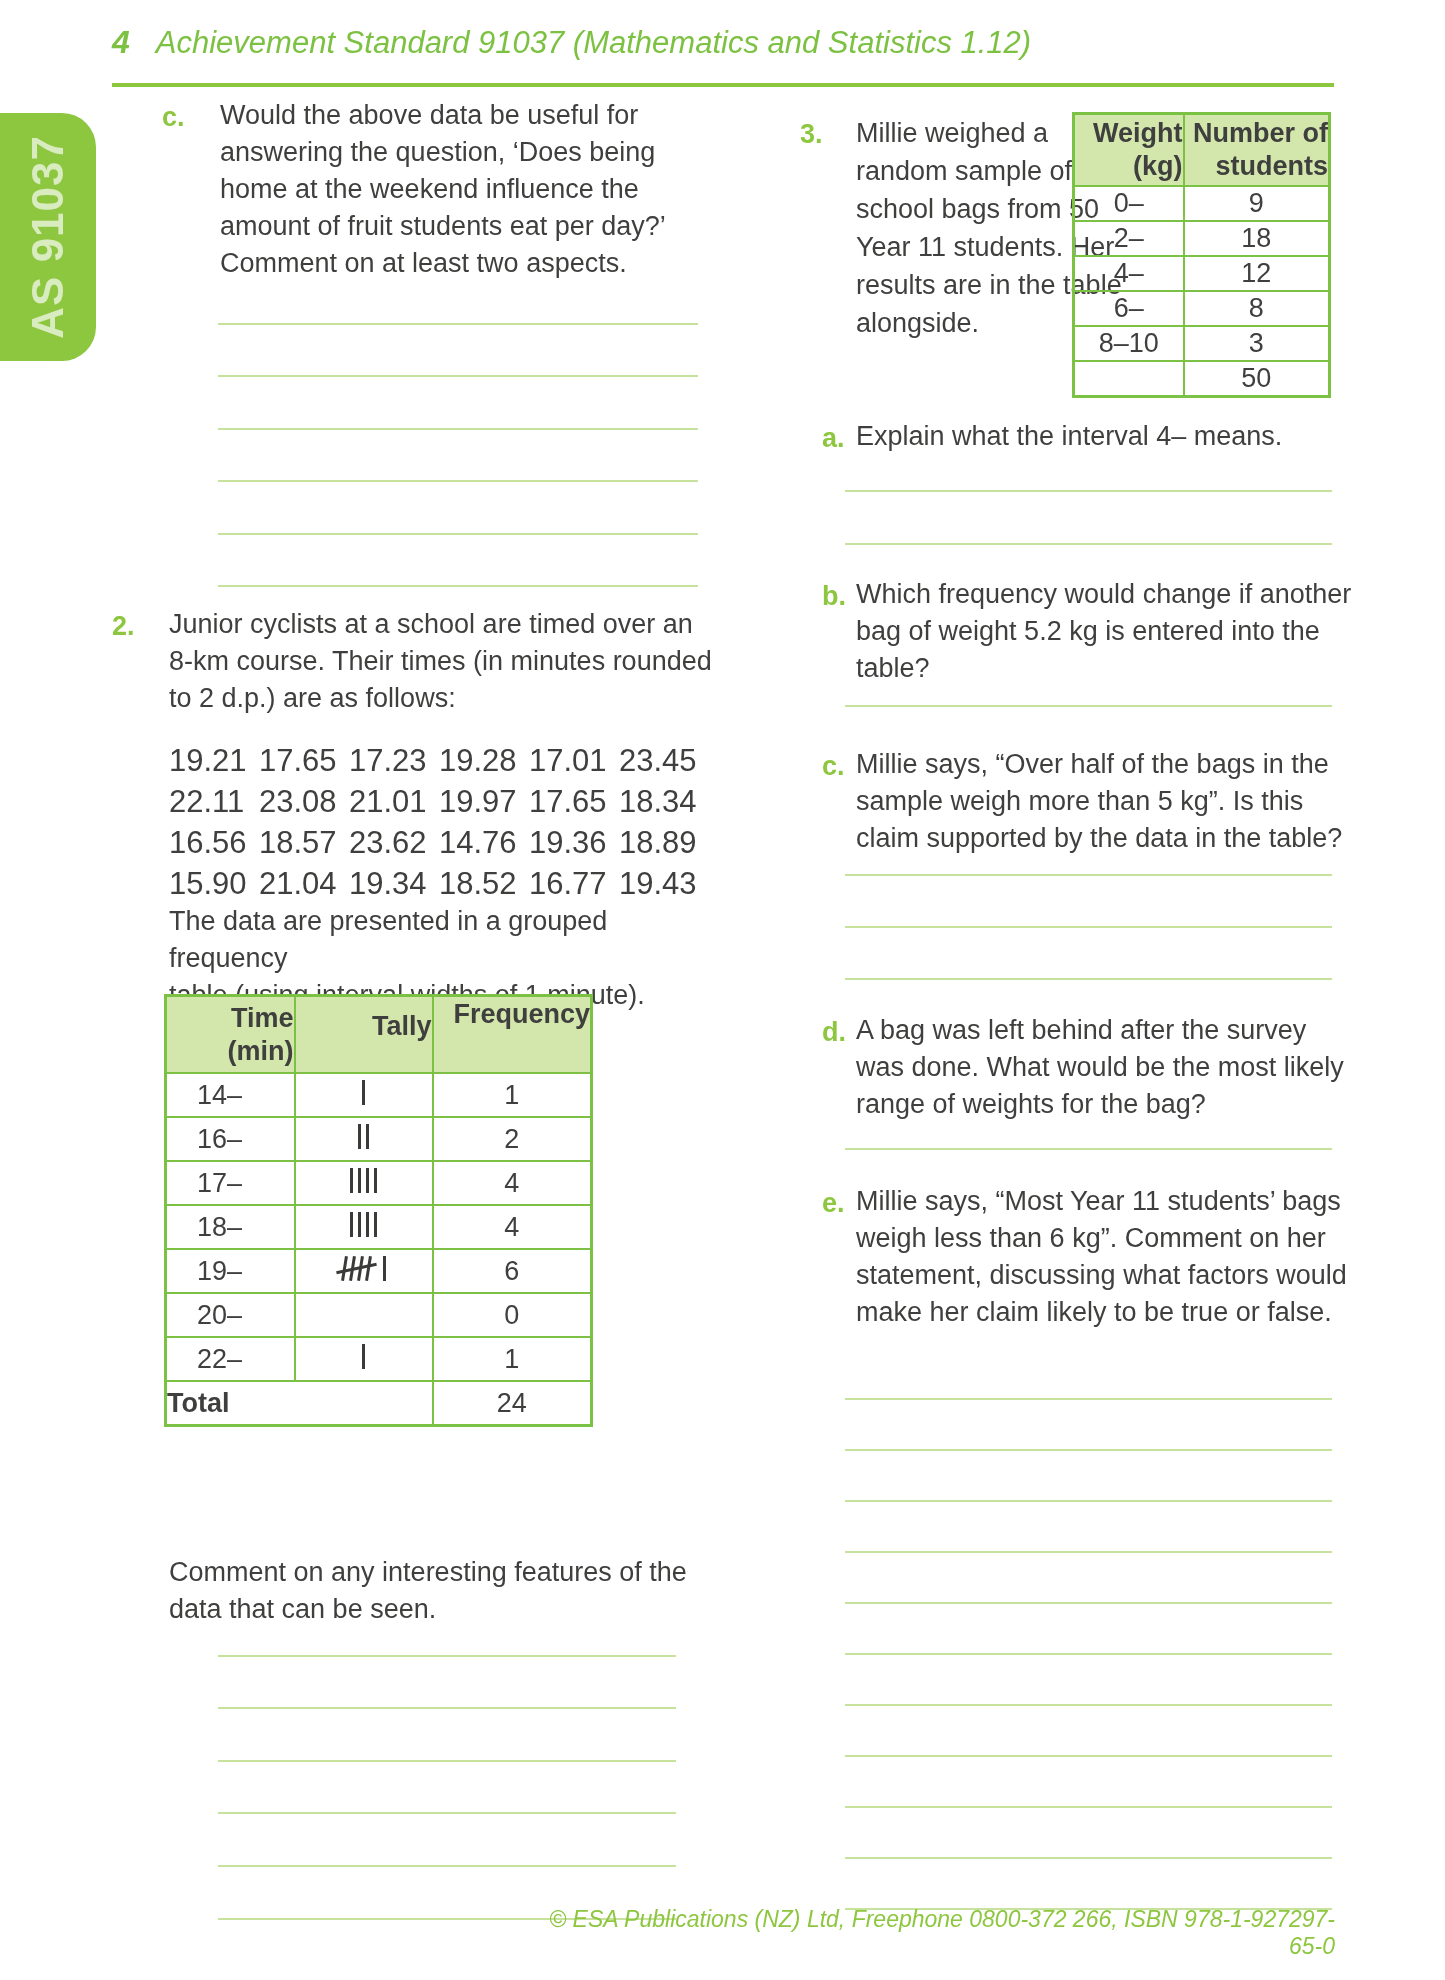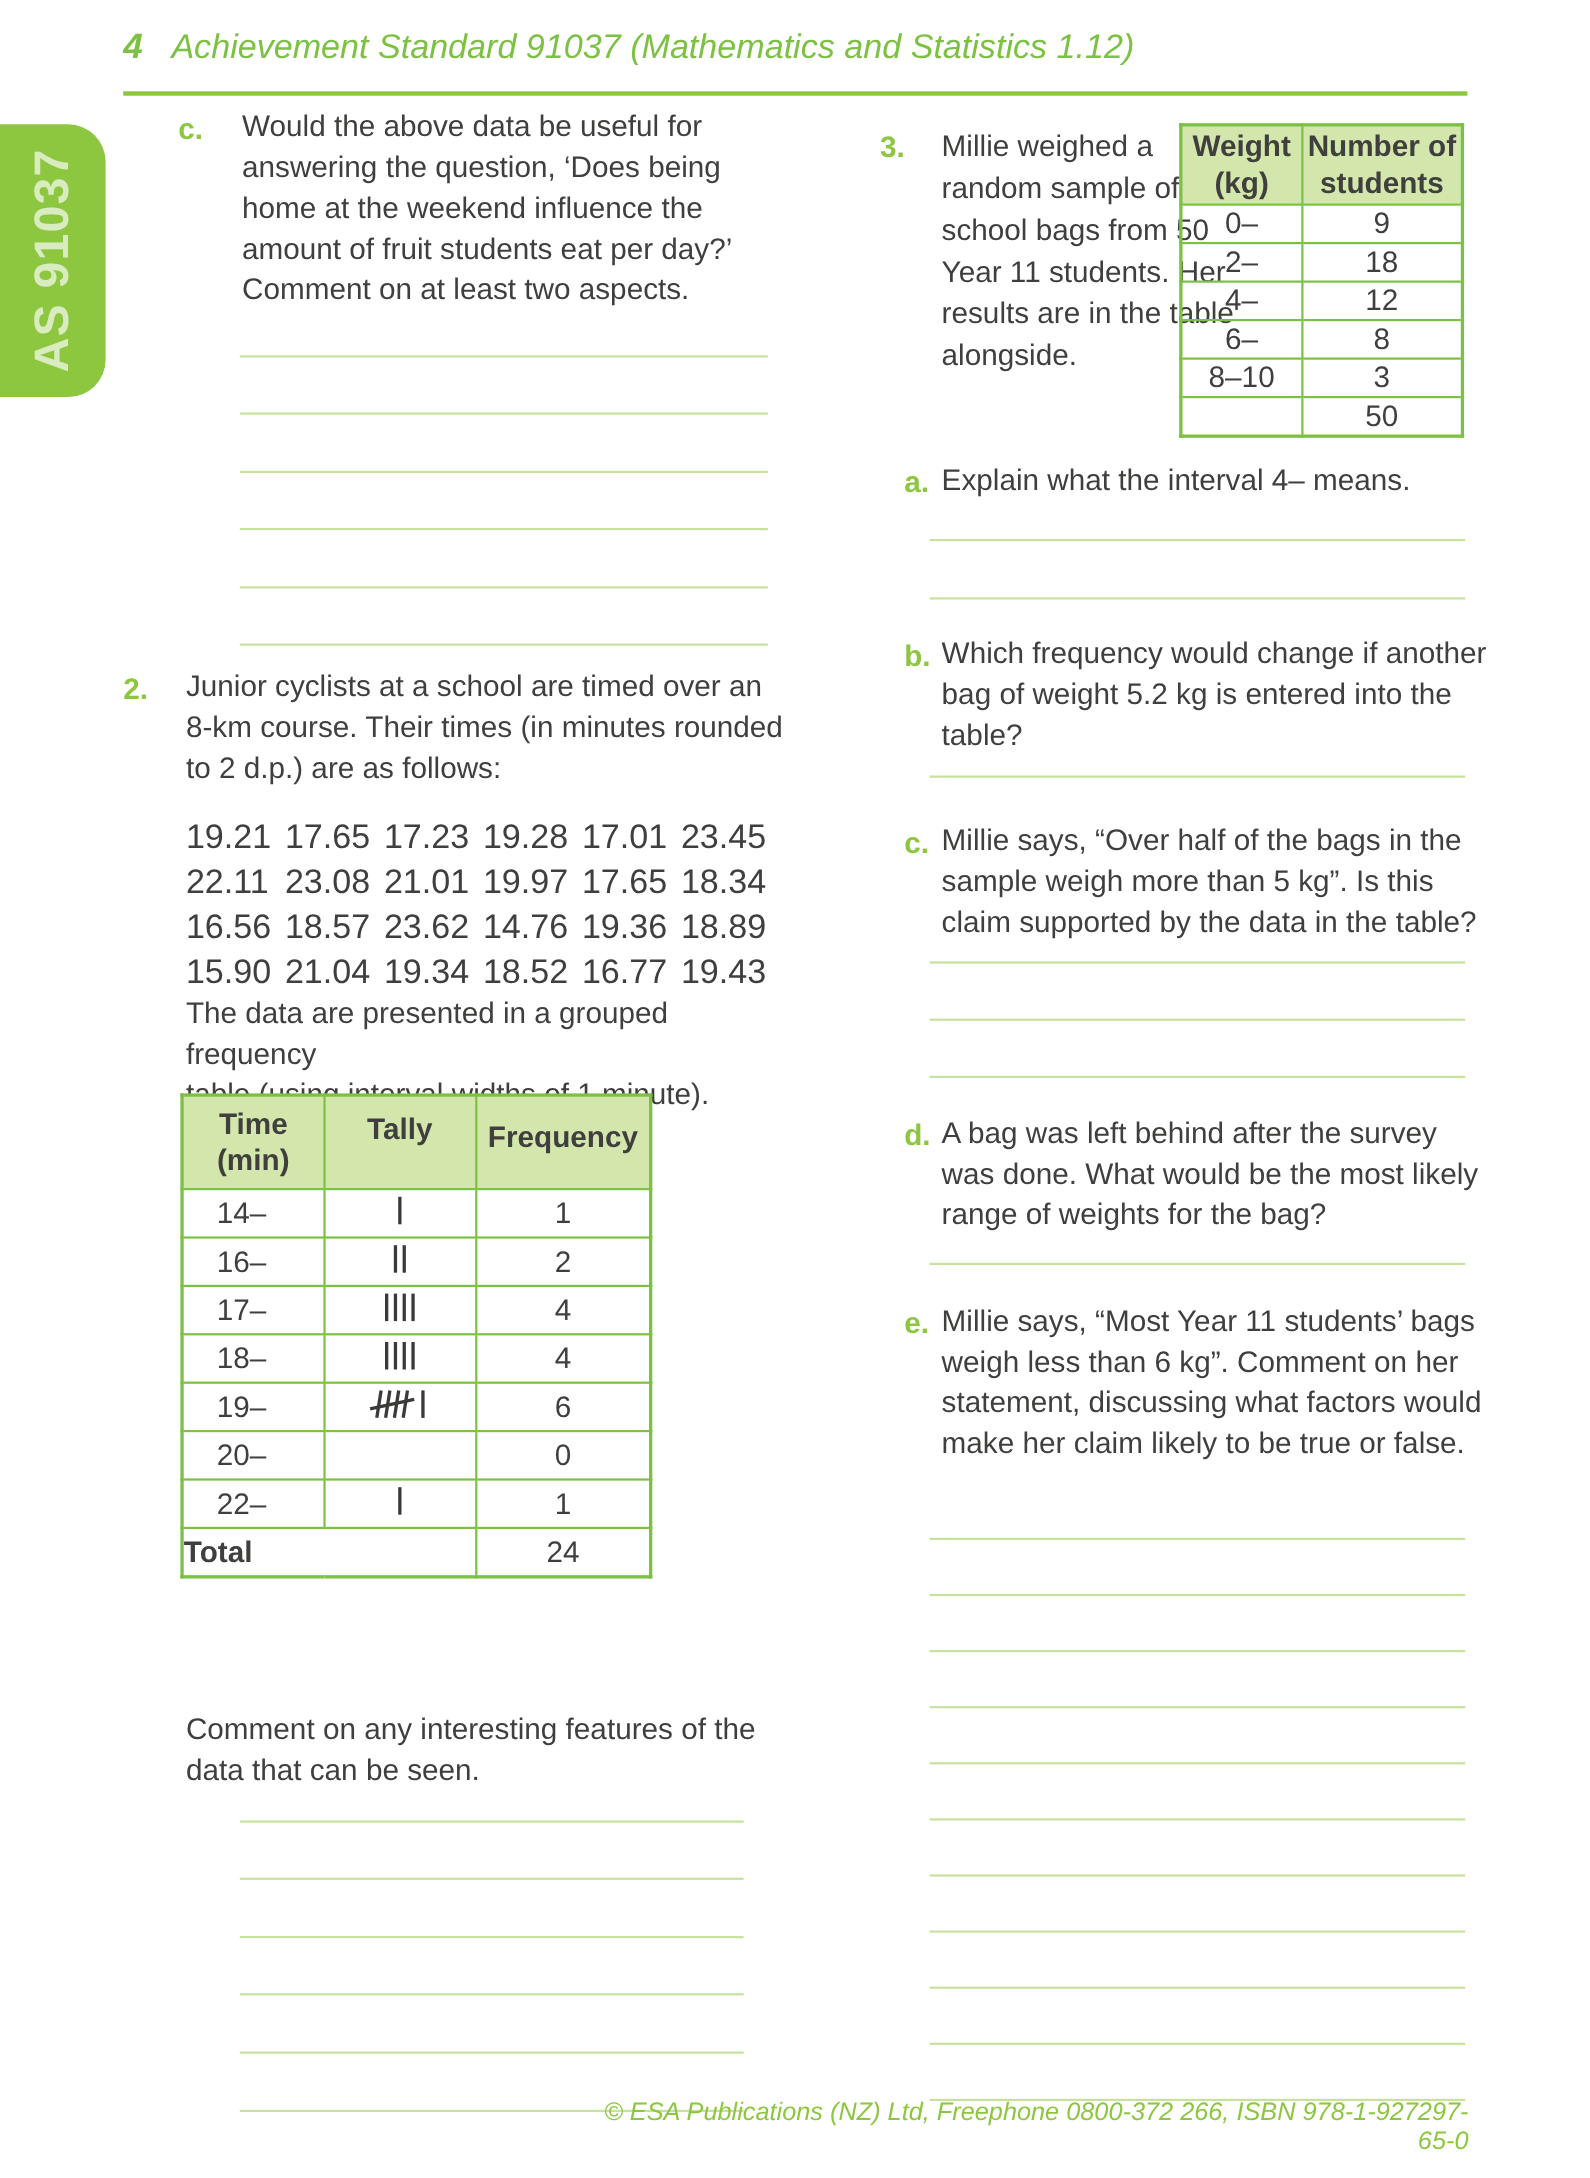--- a/index.html
+++ b/index.html
@@ -32,21 +32,21 @@
 
   
   #times-grid { left:169px; top:740px; width:540px; display:grid;
                 grid-template-columns:repeat(6, 90px); }
   .time-cell { font-size:31px; line-height:41px; }
 
   
   table { border-collapse:collapse; table-layout:fixed; }
   .gtable { border:3px solid #7bc143; }
   .gtable th, .gtable td { border:2.5px solid #7bc143; font-size:27px; padding:0; }
-  .gtable th { background:#d3e7ac; font-weight:bold; line-height:33px; }
+  .gtable th { background:#d3e7ac; font-weight:bold; line-height:33px;text-align:right; }
 
   #freq-table { left:164px; top:994px;border-radius:18px; }
   #freq-table th { height:62px; }
   #freq-table td { height:42px; }
   #freq-table td.c-time { text-align:left; padding-left:30px; }
   #freq-table td.c-tally, #freq-table td.c-freq { text-align:center; }
   #freq-table td.c-total-label { text-align:left; font-weight:bold; padding-right:14px; }
 
   #weight-table { left:1072px; top:112px; }
   #weight-table th { height:70px; }
@@ -125,21 +125,21 @@
 <table class="abs gtable" id="freq-table">
   <colgroup>
       <col style="width:129px;">
       <col style="width:138px;">
       <col style="width:159px;">
     </colgroup>
   <thead>
     <tr>
       <th>Time<br>(min)</th>
       <th style="vertical-align:top;padding-top:13px;">Tally</th>
-      <th style="vertical-align:top;padding-top:21px;">Frequency</th>
+      <th style="vertical-align:top;padding-top:1px;">Frequency</th>
     </tr>
   </thead>
   <tbody id="freq-tbody">
       <tr>
         <td class="c-time">14–</td>
         <td class="c-tally"><span class="tally">
             <span class="tg">
               <span class="tb"></span>
             </span>
           </span></td>

